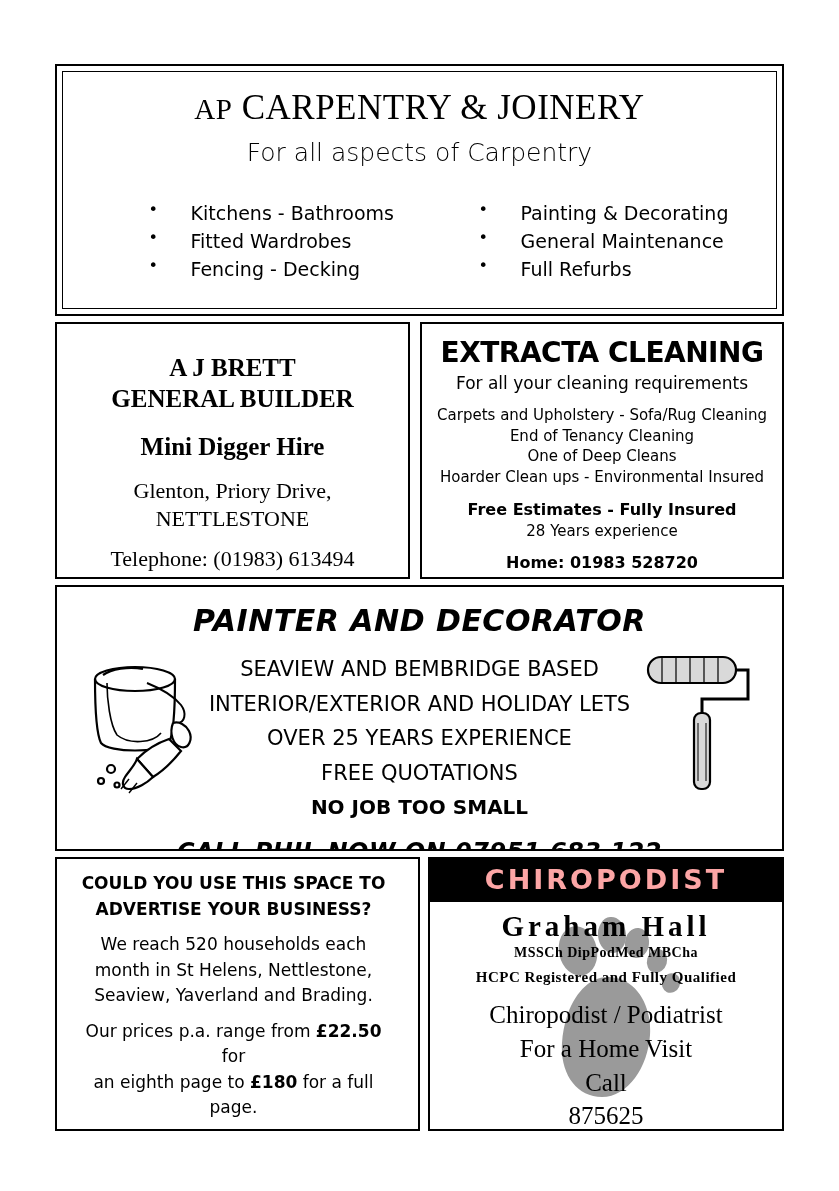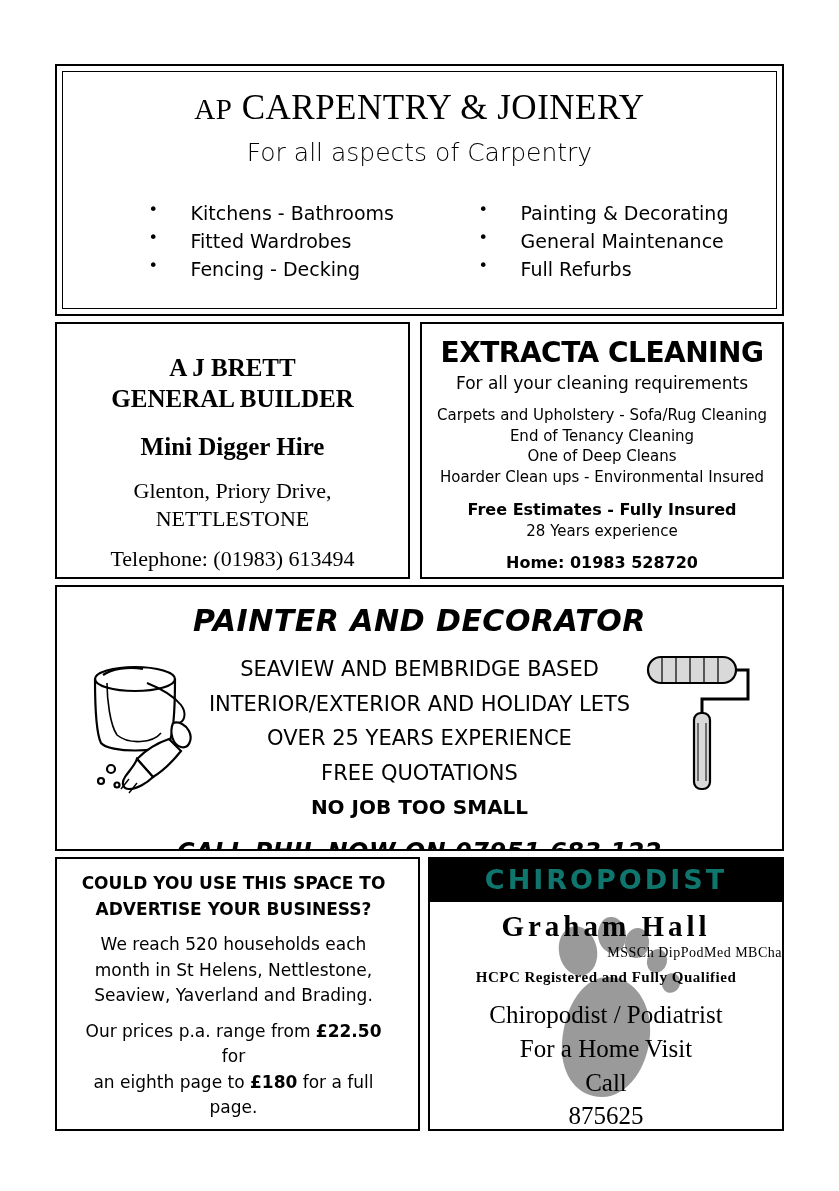--- a/index.html
+++ b/index.html
@@ -243,21 +243,21 @@
 
   .chiro {
     width: 356px;
     box-sizing: border-box;
     position: relative;
     text-align: center;
     overflow: hidden;
   }
   .chiro-bar {
     background: #000;
-    color: #0f766e;
+    color: #fca5a5;
     font-family: "DejaVu Sans", sans-serif;
     font-weight: bold;
     font-size: 27px;
     letter-spacing: 3px;
     padding: 5px 0 7px 0;
   }
   .foot {
     position: absolute;
     left: 50%;
     transform: translateX(-50%);
@@ -272,24 +272,23 @@
     font-family: "Liberation Serif", serif;
   }
   .chiro .c1 {
     font-size: 29px;
     font-weight: bold;
     letter-spacing: 4px;
     margin-top: 8px;
   }
   .chiro .c2 {
     font-size: 14px;
-    font-weight: normal;
+    font-weight: bold;
     letter-spacing: 0.5px;
     margin-top: 2px;
-    text-align: right;
   }
   .chiro .c3 {
     font-size: 15px;
     font-weight: bold;
     letter-spacing: 0.5px;
     margin-top: 8px;
   }
   .chiro .c4 {
     font-size: 25px;
     margin-top: 12px;

